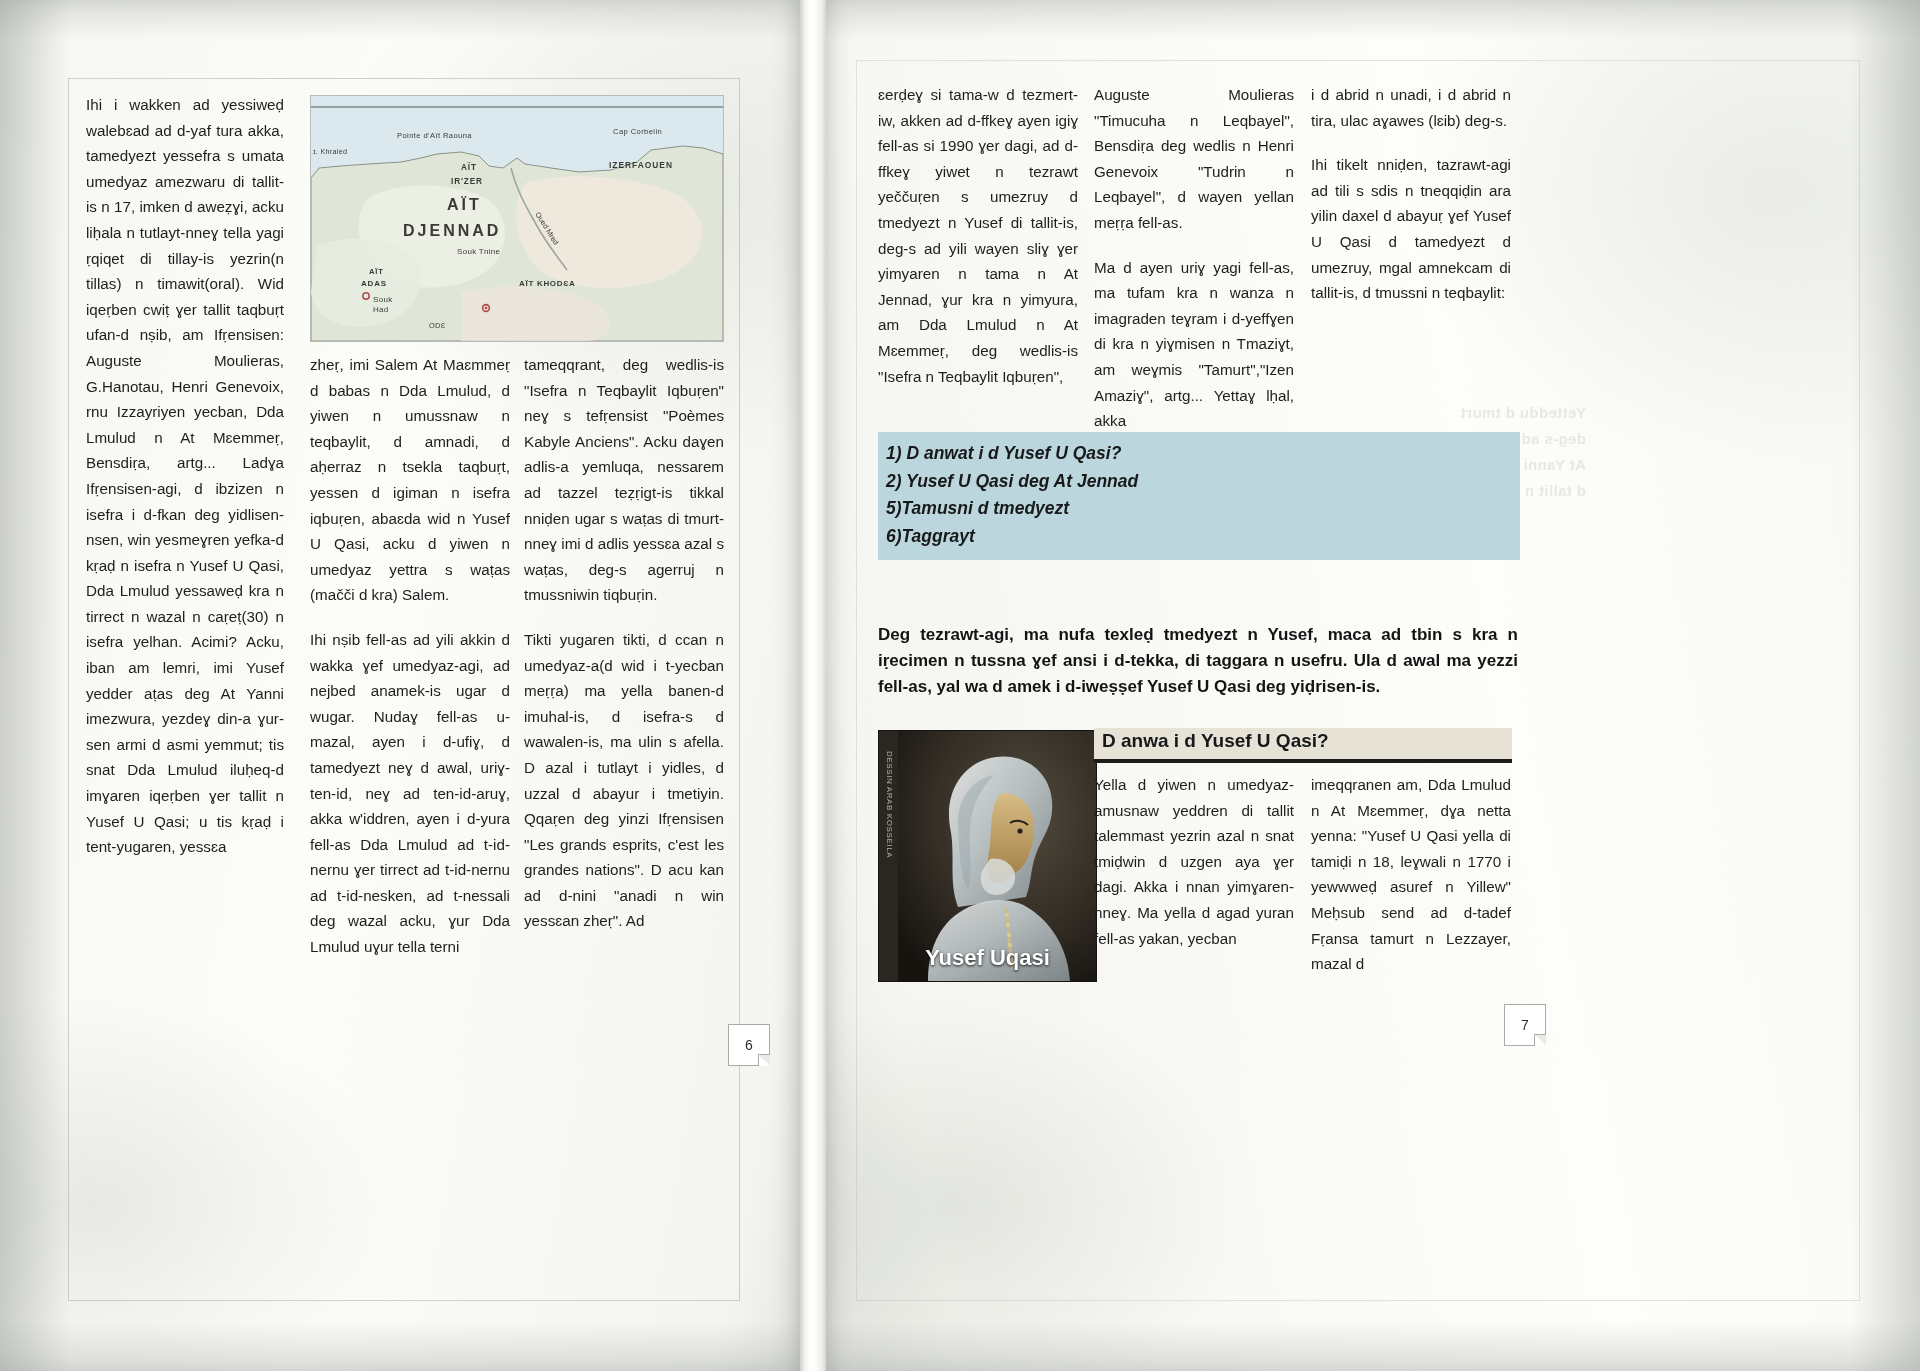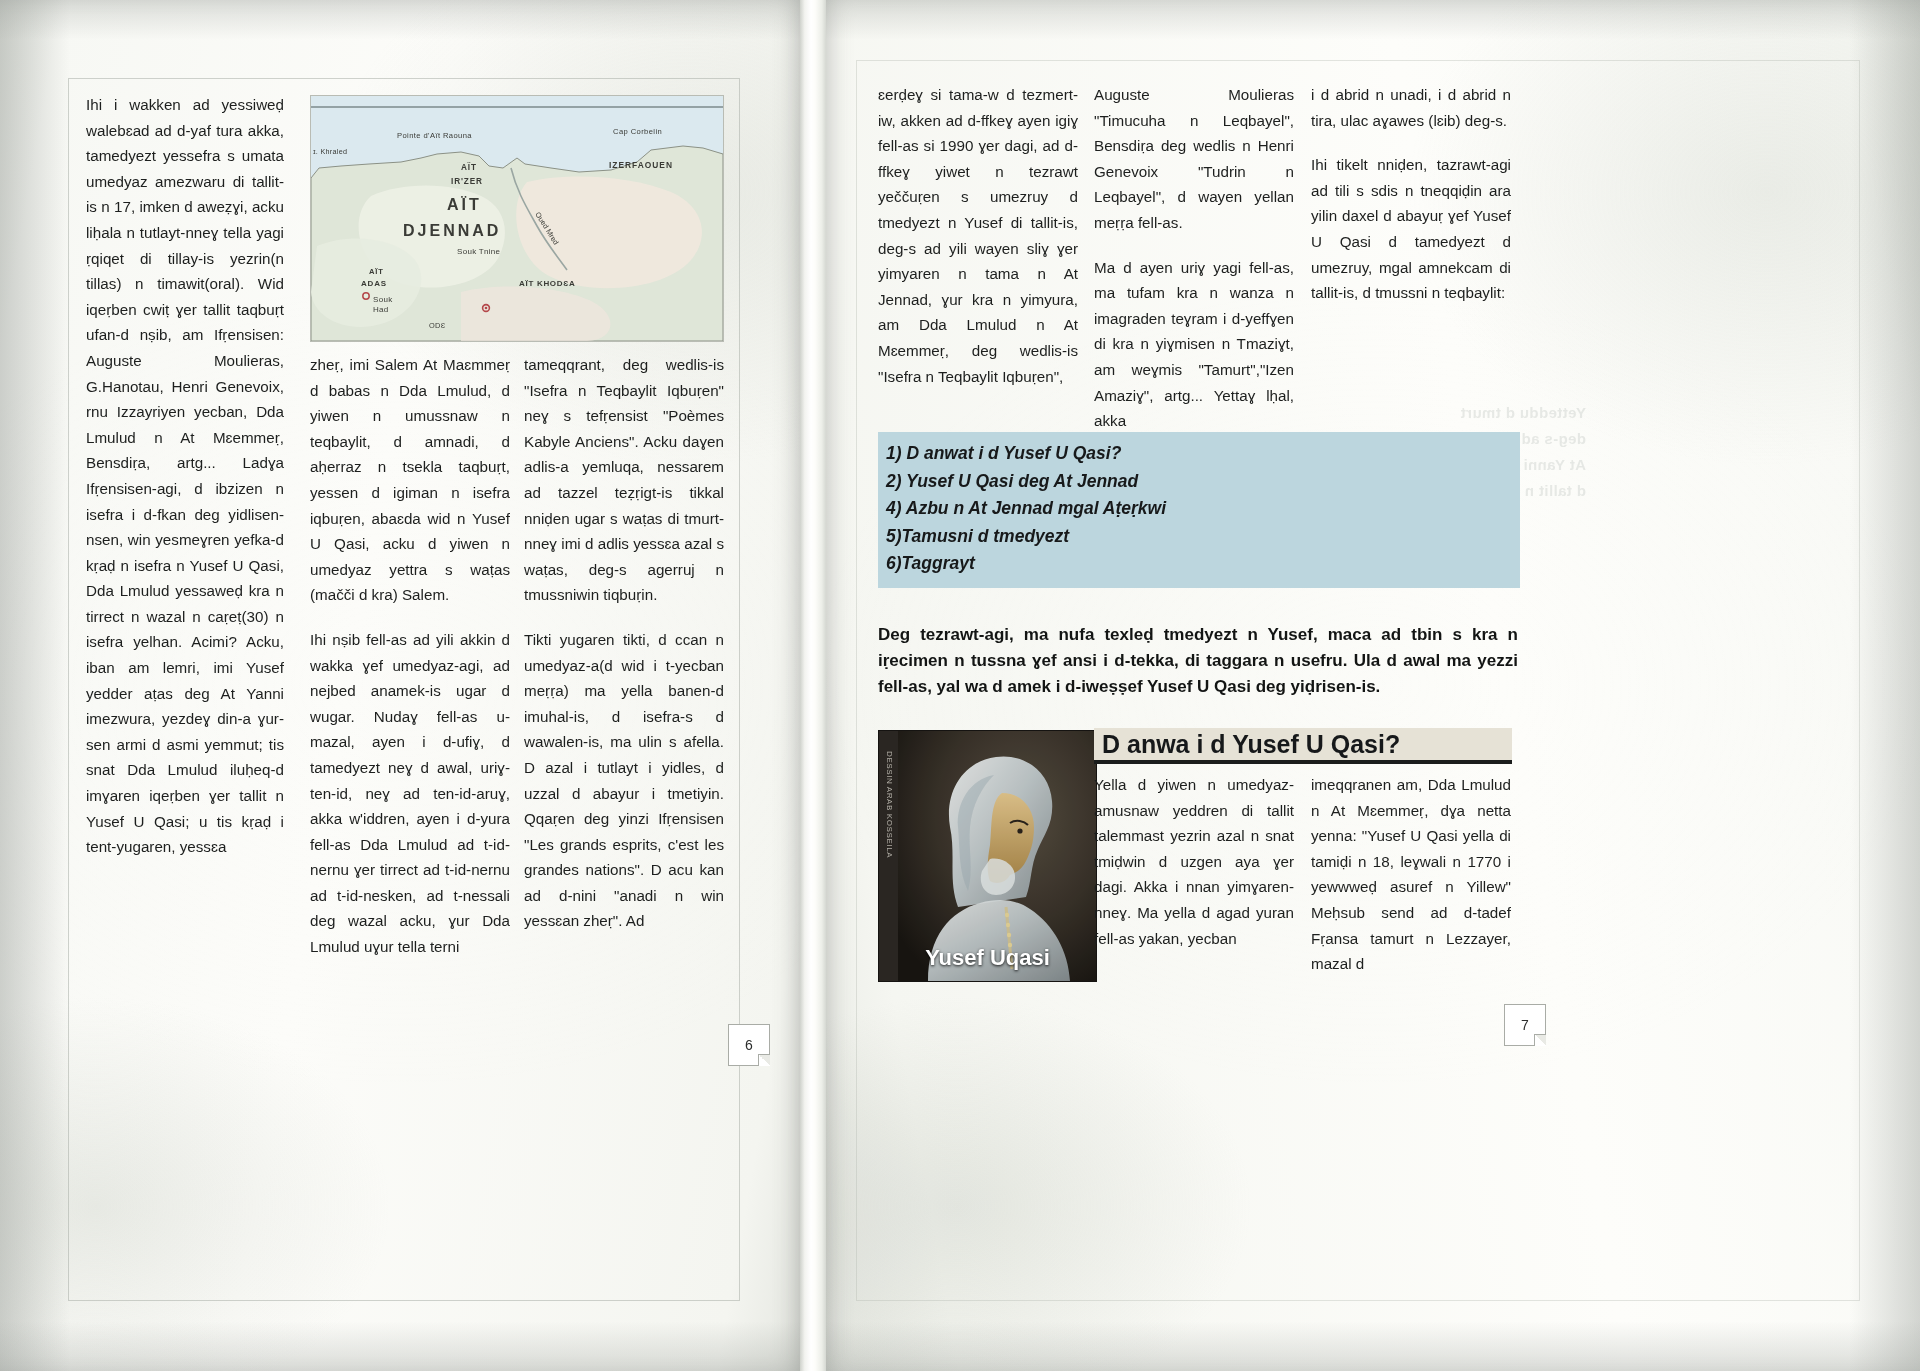--- a/index.html
+++ b/index.html
@@ -112,24 +112,24 @@
     font-size:17px;
     line-height:26px;
     text-align:justify;
     color:#131514;
   }
 
   
   .artheading{
     position:absolute;
     font-weight:bold;
-    font-size:25px;
+    font-size:19px;
     color:#16181a;
     background:#e6e2d6;
-    padding:2px 6px 1px 8px;
+    padding:2px 6px 7px 8px;
     border-bottom:4px solid #1b1d1c;
     white-space:nowrap;
   }
 
   
   .photo{
     position:absolute;
     overflow:hidden;
     background:#2a2622;
     border:1px solid #151311;
@@ -258,21 +258,20 @@
     </div>
 
     <div class="col" style="left:485px;top:82px;width:200px;">
       <p>i d abrid n unadi, i d abrid n tira, ulac aɣawes (lɛib) deg-s.</p>
       <p>Ihi tikelt nniḍen, tazrawt-agi ad tili s sdis n tneqqiḍin ara yilin daxel d abayuṛ ɣef Yusef U Qasi d tamedyezt d umezruy, mgal amnekcam di tallit-is, d tmussni n teqbaylit:</p>
     </div>
 
     <div class="bluebox" style="left:52px;top:432px;width:634px;padding-left:8px;">
       <div class="item">1) D anwat i d Yusef U Qasi?</div>
       <div class="item">2) Yusef U Qasi deg At Jennad</div>
-      <div class="item">4) Azbu n At Jennad mgal Aṭeṛkwi</div>
       <div class="item">5)Tamusni d tmedyezt</div>
       <div class="item">6)Taggrayt</div>
     </div>
 
     <div class="boldpara" style="left:52px;top:622px;width:640px;">Deg tezrawt-agi, ma nufa texleḍ tmedyezt n Yusef, maca ad tbin s kra n iṛecimen n tussna ɣef ansi i d-tekka, di taggara n usefru. Ula d awal ma yezzi fell-as, yal wa d amek i d-iweṣṣef Yusef U Qasi deg yiḍrisen-is.</div>
 
     <div class="photo" style="left:52px;top:730px;width:198px;height:250px;padding-left:19px;">
       <svg width="198" height="250" viewBox="0 0 198 250">
         <defs>
           <radialGradient id="bgGlow" cx="62%" cy="34%" r="78%">

